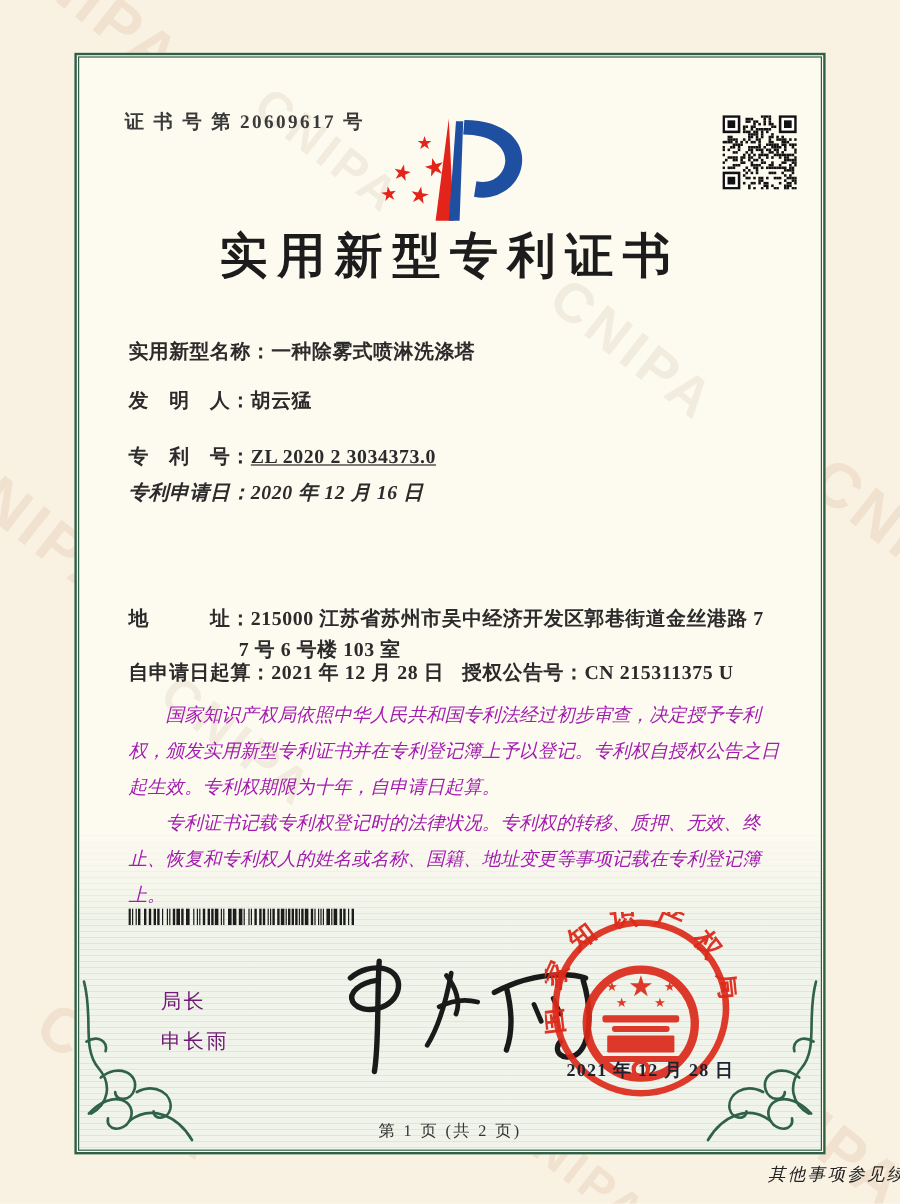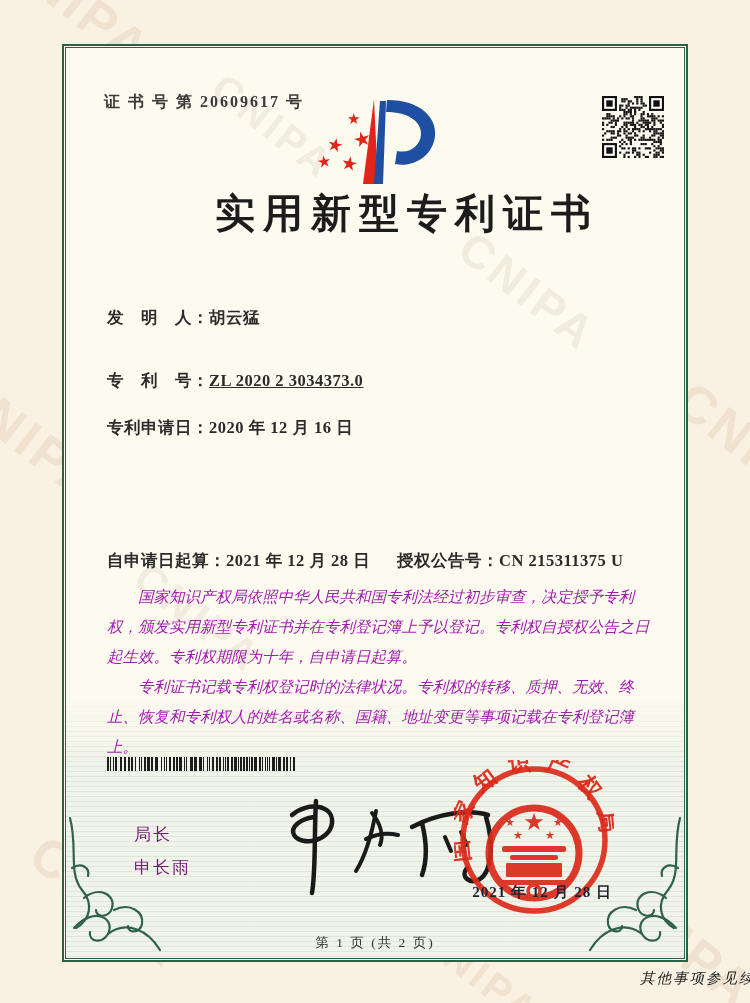--- a/index.html
+++ b/index.html
@@ -49,21 +49,21 @@
   
   .cert-no{
     position:absolute;left:40px;top:46px;
     font-size:16px;letter-spacing:2px;color:#3a3a3a;font-weight:600;
   }
   .qr{position:absolute;left:538px;top:50px;width:62px;height:62px;}
   .logo{position:absolute;left:253px;top:50px;width:182px;height:94px;}
   .logo .star{position:absolute;color:#e2241b;line-height:1;font-family:"DejaVu Sans",sans-serif;}
   .title{
     position:absolute;left:0;top:140px;width:100%;text-align:center;
-    font-size:40px;font-weight:bold;letter-spacing:8px;color:#1c1c1c;padding-left:32px;
+    font-size:40px;font-weight:bold;letter-spacing:8px;color:#1c1c1c;
   }
 
   
   .field{
     position:absolute;left:43px;width:560px;
     font-size:16.5px;font-weight:600;color:#2b2b2b;letter-spacing:0.5px;
   }
   .field .lbl{display:inline-block;min-width:92px;}
   .addr-l2{margin-left:92px;margin-top:4px;}
   .grant-row .pair2{position:absolute;left:278px;top:0;}
@@ -431,32 +431,39 @@
     <span class="star" style="left:24px;top:58px;font-size:19px;transform:rotate(10deg);">★</span>
     <svg width="182" height="94" viewBox="0 0 182 94">
       <path d="M57,3 L46,88 L61,88 Z" fill="#e2241b"></path>
       <path d="M63,5 L57,88 L66,88 L69,5 Z" fill="#1e4fa0"></path>
       <path d="M70,4 C104,4 120,22 118,40 C116,60 96,72 78,68 L80,55 C94,58 103,49 104,39 C105,26 92,16 69,16 Z" fill="#1e4fa0"></path>
     </svg>
   </div>
 
   <div class="title">实用新型专利证书</div>
 
-  <div class="field" style="top:261px;font-family:Liberation Serif, serif;">
+  <div class="field" style="top:236px;">
+    <span class="lbl">实用新型名称：</span><span>一种除雾式喷淋洗涤塔</span>
+  </div>
+  <div class="field" style="top:277px;font-family:Liberation Serif, serif;">
     <span class="lbl">发　明　人：</span><span>胡云猛</span>
   </div>
   <div class="field" style="top:324px;text-decoration:underline;">
     <span class="lbl">专　利　号：</span><span>ZL 2020 2 3034373.0</span>
   </div>
-  <div class="field" style="top:371px;">
+  <div class="field" style="top:354px;font-style:italic;">
     <span class="lbl">专利申请日：</span><span>2020 年 12 月 16 日</span>
+  </div>
+  <div class="field" style="top:459px;">
+    <span class="lbl">地　　　址：</span><span>215000 江苏省苏州市吴中经济开发区郭巷街道金丝港路 7</span>
+    <div class="addr-l2">7 号 6 号楼 103 室</div>
   </div>
   <div class="field grant-row" style="top:504px;">
     <span class="lbl">自申请日起算：</span><span>2021 年 12 月 28 日</span>
-    <span class="pair2"><span class="lbl" style="min-width:0;margin-left:12px;">授权公告号：</span><span>CN 215311375 U</span></span>
+    <span class="pair2"><span class="lbl" style="min-width:0;">授权公告号：</span><span>CN 215311375 U</span></span>
   </div>
 
   <div class="body-text">
     <p>国家知识产权局依照中华人民共和国专利法经过初步审查，决定授予专利权，颁发实用新型专利证书并在专利登记簿上予以登记。专利权自授权公告之日起生效。专利权期限为十年，自申请日起算。</p>
     <p>专利证书记载专利权登记时的法律状况。专利权的转移、质押、无效、终止、恢复和专利权人的姓名或名称、国籍、地址变更等事项记载在专利登记簿上。</p>
   </div>
 
   <svg class="barcode" id="barcode" viewBox="0 0 190 14" preserveAspectRatio="none">
       <rect x="0" y="0" width="2" height="14" fill="#1c1c1c"></rect>
       <rect x="3" y="0" width="1" height="14" fill="#1c1c1c"></rect>

